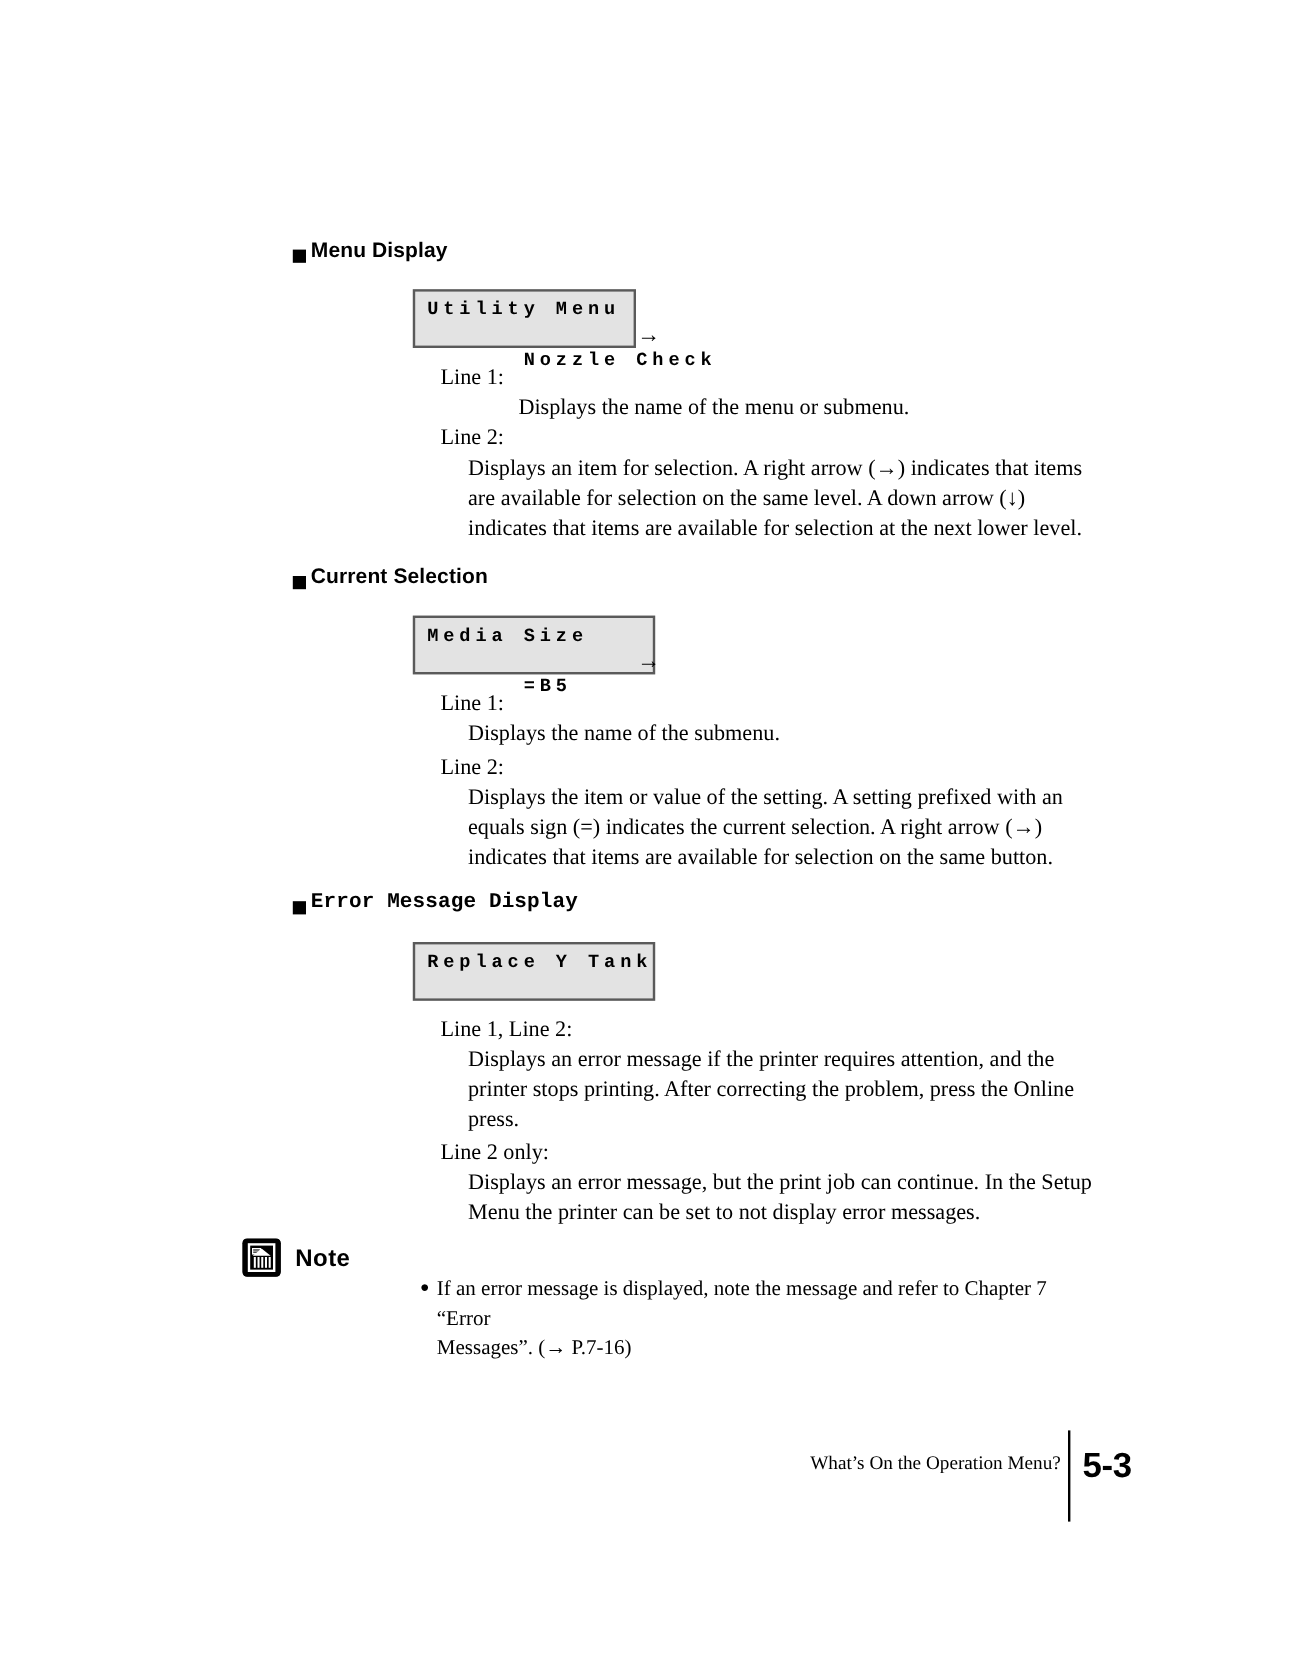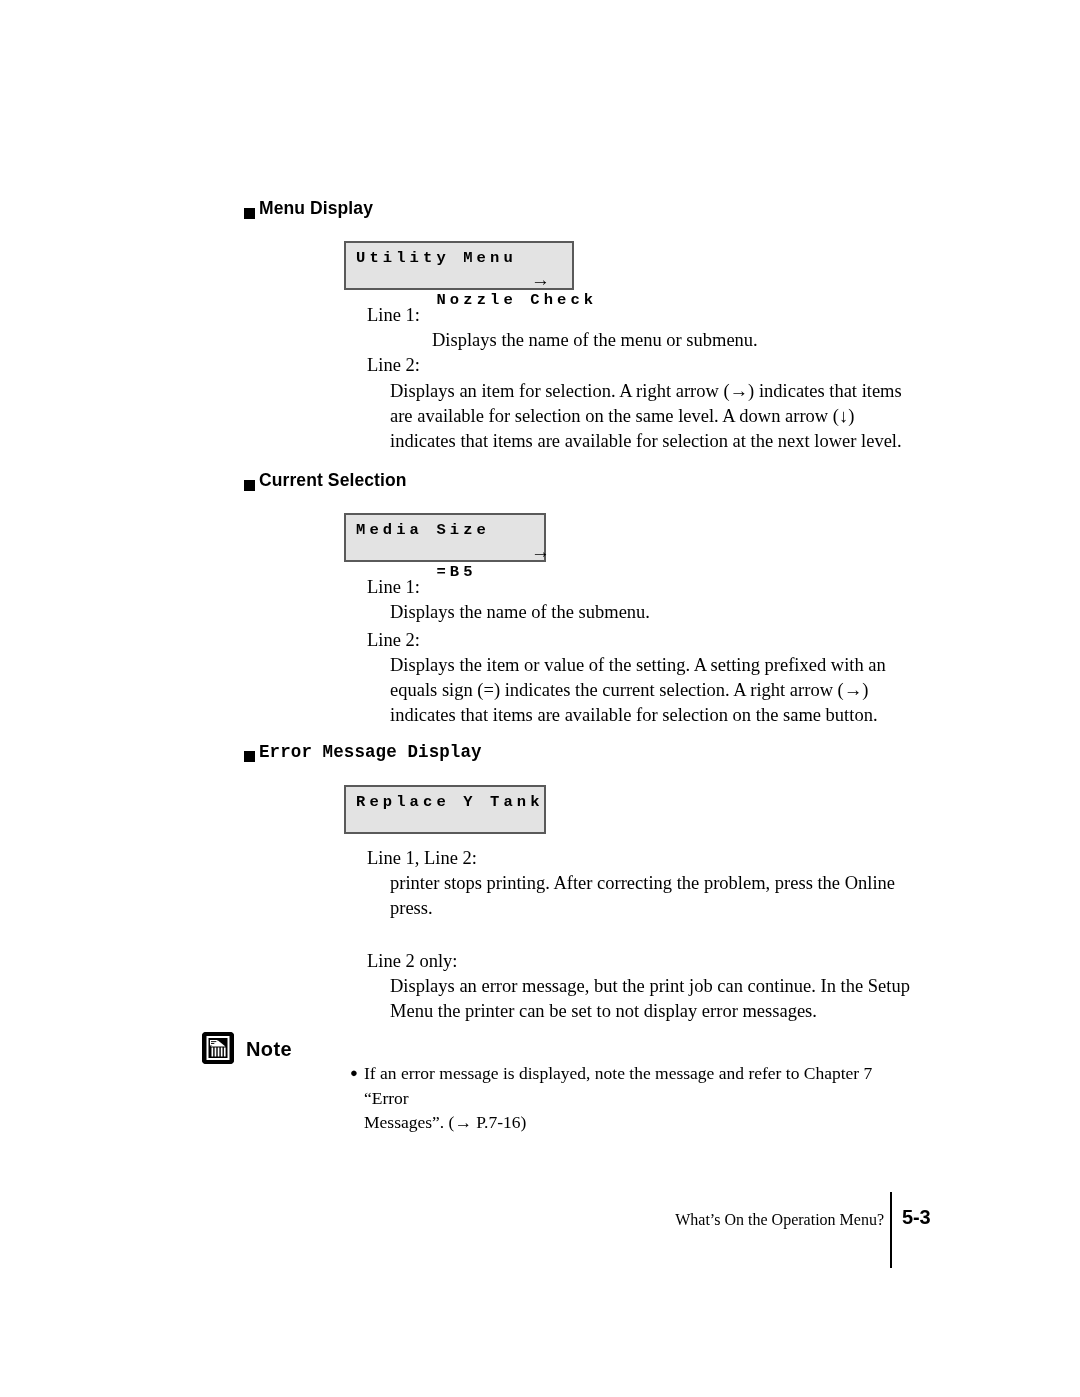--- a/index.html
+++ b/index.html
@@ -145,36 +145,36 @@
   }
   .footer-rule {
     position: absolute;
     width: 2px;
     background: #000;
   }
   .footer-page {
     position: absolute;
     font-family: "Liberation Sans", sans-serif;
     font-weight: bold;
-    font-size: 20px;
+    font-size: 29px;
     letter-spacing: -0.2px;
     white-space: nowrap;
   }
 </style>
 </head>
 <body>
 
 <div class="page">
 
   <div class="section-heading" style="left:244px; top:198px;">
     <span class="sq-bullet"></span>
     <span>Menu Display</span>
   </div>
 
-  <div class="lcd" style="left:344px; top:241px; width:230px; height:49px;">
+  <div class="lcd" style="left:344px; top:241px; width:186px; height:49px;">
     <div class="lcd-line">Utility Menu</div>
     <div class="lcd-line">
       <span>Nozzle Check</span>
       <span class="lcd-arrow" style="left:175px;">→</span>
     </div>
   </div>
 
   <div class="term" style="left:367px; top:303px;">Line 1:</div>
   <div class="body-text" style="left:390px; top:328px; width:520px;margin-left:42px;">
     <p>Displays the name of the menu or submenu.</p>
@@ -217,20 +217,21 @@
     <span>Error Message Display</span>
   </div>
 
   <div class="lcd" style="left:344px; top:785px; width:202px; height:49px;">
     <div class="lcd-line">Replace Y Tank</div>
     <div class="lcd-line"></div>
   </div>
 
   <div class="term" style="left:367px; top:846px;">Line 1, Line 2:</div>
   <div class="body-text" style="left:390px; top:871px; width:520px;">
+    <p>Displays an error message if the printer requires attention, and the</p>
     <p>printer stops printing. After correcting the problem, press the Online</p>
     <p>press.</p>
   </div>
 
   <div class="term" style="left:367px; top:949px;">Line 2 only:</div>
   <div class="body-text" style="left:390px; top:974px; width:520px;">
     <p>Displays an error message, but the print job can continue. In the Setup</p>
     <p>Menu the printer can be set to not display error messages.</p>
   </div>
 

